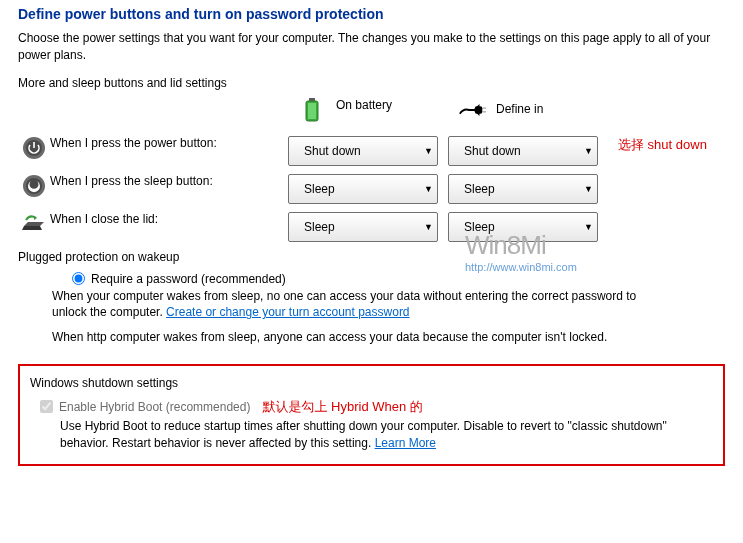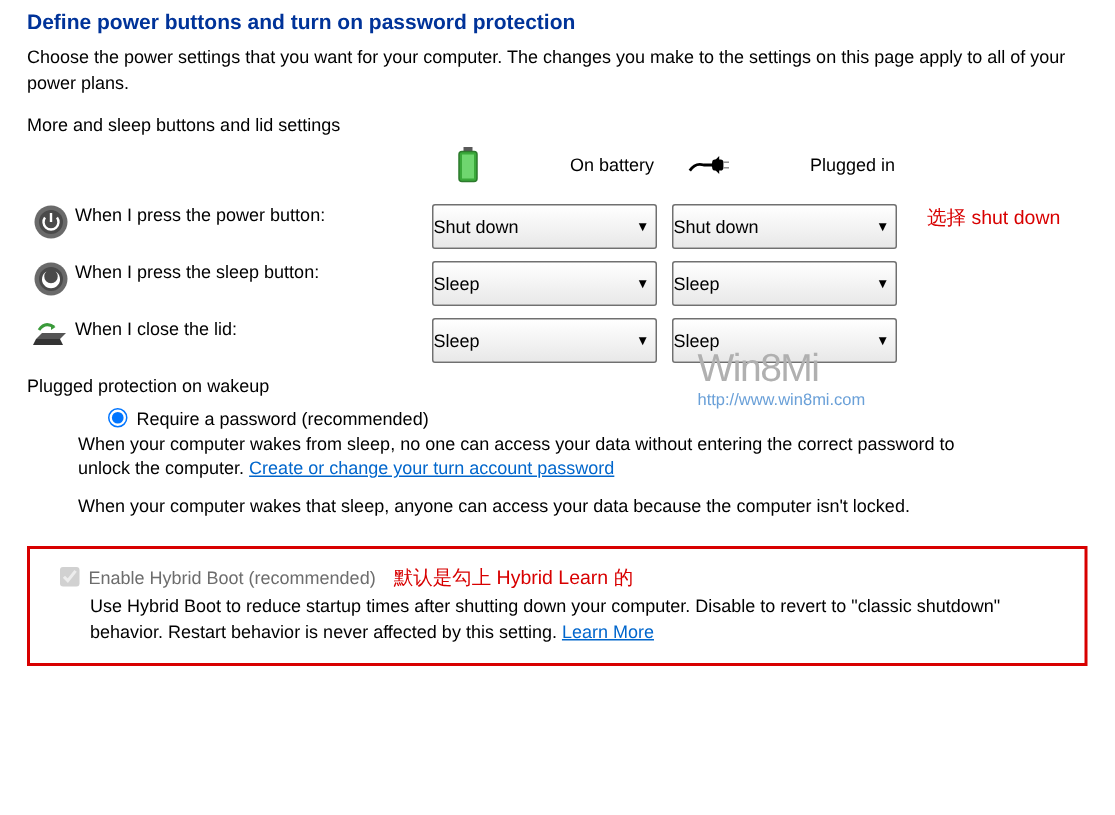--- a/index.html
+++ b/index.html
@@ -1,26 +1,26 @@
 <!DOCTYPE html>
 <html><head>
 <meta charset="utf-8">
 <style>
 * { box-sizing: border-box; margin: 0; padding: 0; }
 body { font-family: "Segoe UI", Tahoma, sans-serif; font-size: 12px; color: #000; background: #fff; width: 743px; height: 543px; padding: 6px 18px; position: relative; }
 h1 { color: #003399; font-size: 14px; font-weight: bold; margin-bottom: 8px; }
 .desc { margin-bottom: 12px; line-height: 1.4; }
 .section-label { margin-bottom: 8px; }
 .columns { display: flex; align-items: center; margin-left: 280px; margin-bottom: 14px; gap: 0; }
-.col-head { display: flex; align-items: center; width: 160px; gap: 44px; }
+.col-head { display: flex; width: 160px; }
 .col-head span.icon-wrap { width: 28px; display: inline-flex; justify-content: center; margin-right: 10px; }
 .row { display: flex; align-items: flex-start; margin-bottom: 14px; height: 24px; }
 .row-icon { width: 32px; display: flex; justify-content: center; }
 .row-label { width: 238px; }
-.dropdown { width: 150px; height: 30px; border: 1px solid #707070; background: linear-gradient(#fff,#e8e8e8); display: flex; align-items: center; padding: 0 4px 0 0; margin-right: 10px; font-size: 12px; justify-content: space-between; cursor: default; border-radius: 2px; }
+.dropdown { width: 150px; height: 30px; border: 1px solid #707070; background: linear-gradient(#fff,#e8e8e8); display: flex; align-items: center; padding: 0 4px 0 15px; margin-right: 10px; font-size: 12px; justify-content: space-between; cursor: default; border-radius: 2px; }
 .dropdown .arrow { font-size: 9px; color: #000; }
 .annotation { color: #d80000; font-size: 13px; margin-left: 10px; }
 .subsection { margin-top: 4px; }
 .radio-row { display: flex; align-items: center; margin: 6px 0 2px 14px; padding-left: 40px; }
 .radio-row input { margin-right: 6px; }
 .radio-desc { margin: 0 0 8px 34px; line-height: 1.4; max-width: 600px; }
 a.link { color: #0066cc; text-decoration: underline; cursor: pointer; }
 .shutdown-box { border: 2px solid #d80000; padding: 10px 12px 12px 10px; margin-top: 18px; position: relative; }
 .shutdown-box .section-label { margin-bottom: 8px; }
 .check-row { display: flex; align-items: center; margin-left: 10px; color: #6d6d6d; }
@@ -53,21 +53,21 @@
   </div>
   <div class="col-head">
     <span class="icon-wrap">
       <svg width="30" height="16" viewBox="0 0 30 16">
           <path d="M2 12 Q6 6 12 8 L18 8 L22 4 L22 12 L18 8" stroke="#000" fill="none" stroke-width="2"></path>
           <rect x="18" y="4" width="8" height="8" rx="2" fill="#000"></rect>
           <line x1="26" y1="6" x2="30" y2="6" stroke="#888"></line>
           <line x1="26" y1="10" x2="30" y2="10" stroke="#888"></line>
         </svg>
     </span>
-    <span>Plugged in</span>
+    <span>Define in</span>
   </div>
 </div>
 
 <div class="row">
   <span class="row-icon">
     <svg width="24" height="24" viewBox="0 0 24 24">
         <circle cx="12" cy="12" r="11" fill="#6a6a6a"></circle>
         <circle cx="12" cy="12" r="8" fill="#4a4a4a"></circle>
         <path d="M12 6 L12 12 M8 9 A5 5 0 1 0 16 9" stroke="#fff" stroke-width="1.6" fill="none"></path>
       </svg>
@@ -125,28 +125,29 @@
 
 <div class="subsection">
   <div class="section-label">Plugged protection on wakeup</div>
   <div class="radio-row">
     <input type="radio" checked="" style="">
     <span>Require a password (recommended)</span>
   </div>
   <p class="radio-desc">
     <span>When your computer wakes from sleep, no one can access your data without entering the correct password to unlock the computer. </span><a class="link">Create or change your turn account password</a>
   </p>
-  <p class="radio-desc">When your computer wakes that sleep, anyone can access your data because the computer isn't locked.</p>
+  <p class="radio-desc">When http computer wakes from sleep, anyone can access your data because the computer isn't locked.</p>
 </div>
 
 <div class="shutdown-box">
+  <div class="section-label">Windows shutdown settings</div>
   <div class="check-row">
     <input type="checkbox" checked="" disabled="" style="">
     <span>Enable Hybrid Boot (recommended)</span>
-    <span class="check-ann">默认是勾上 Hybrid Learn 的</span>
+    <span class="check-ann">默认是勾上 Hybrid When 的</span>
   </div>
   <p class="check-desc">
     <span>Use Hybrid Boot to reduce startup times after shutting down your computer. Disable to revert to "classic shutdown" behavior. Restart behavior is never affected by this setting. </span><a class="link">Learn More</a>
   </p>
 </div>
 
 <div class="watermark">
   <div class="big">Win8Mi</div>
   <div class="url">http://www.win8mi.com</div>
 </div>

